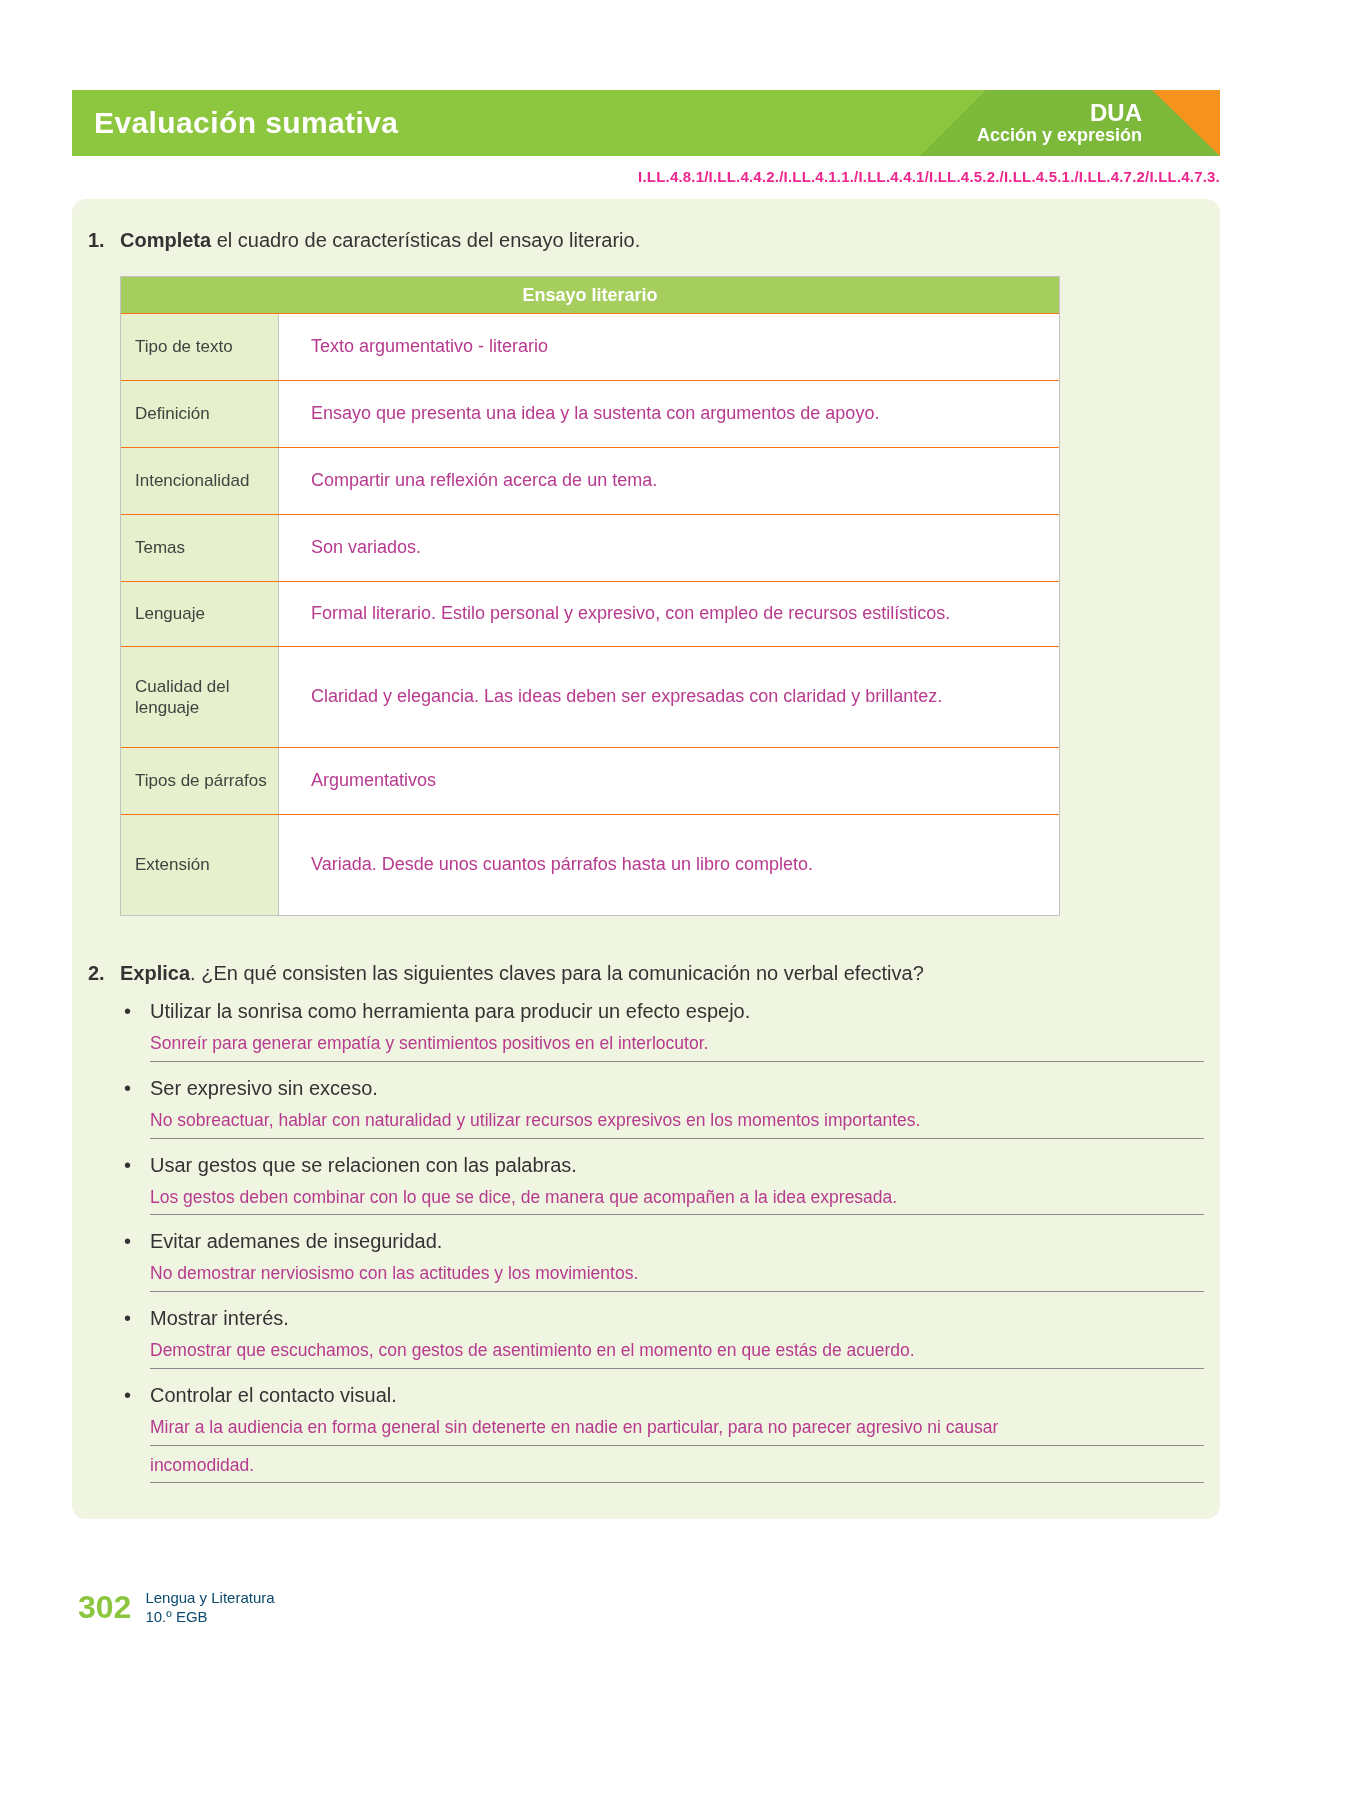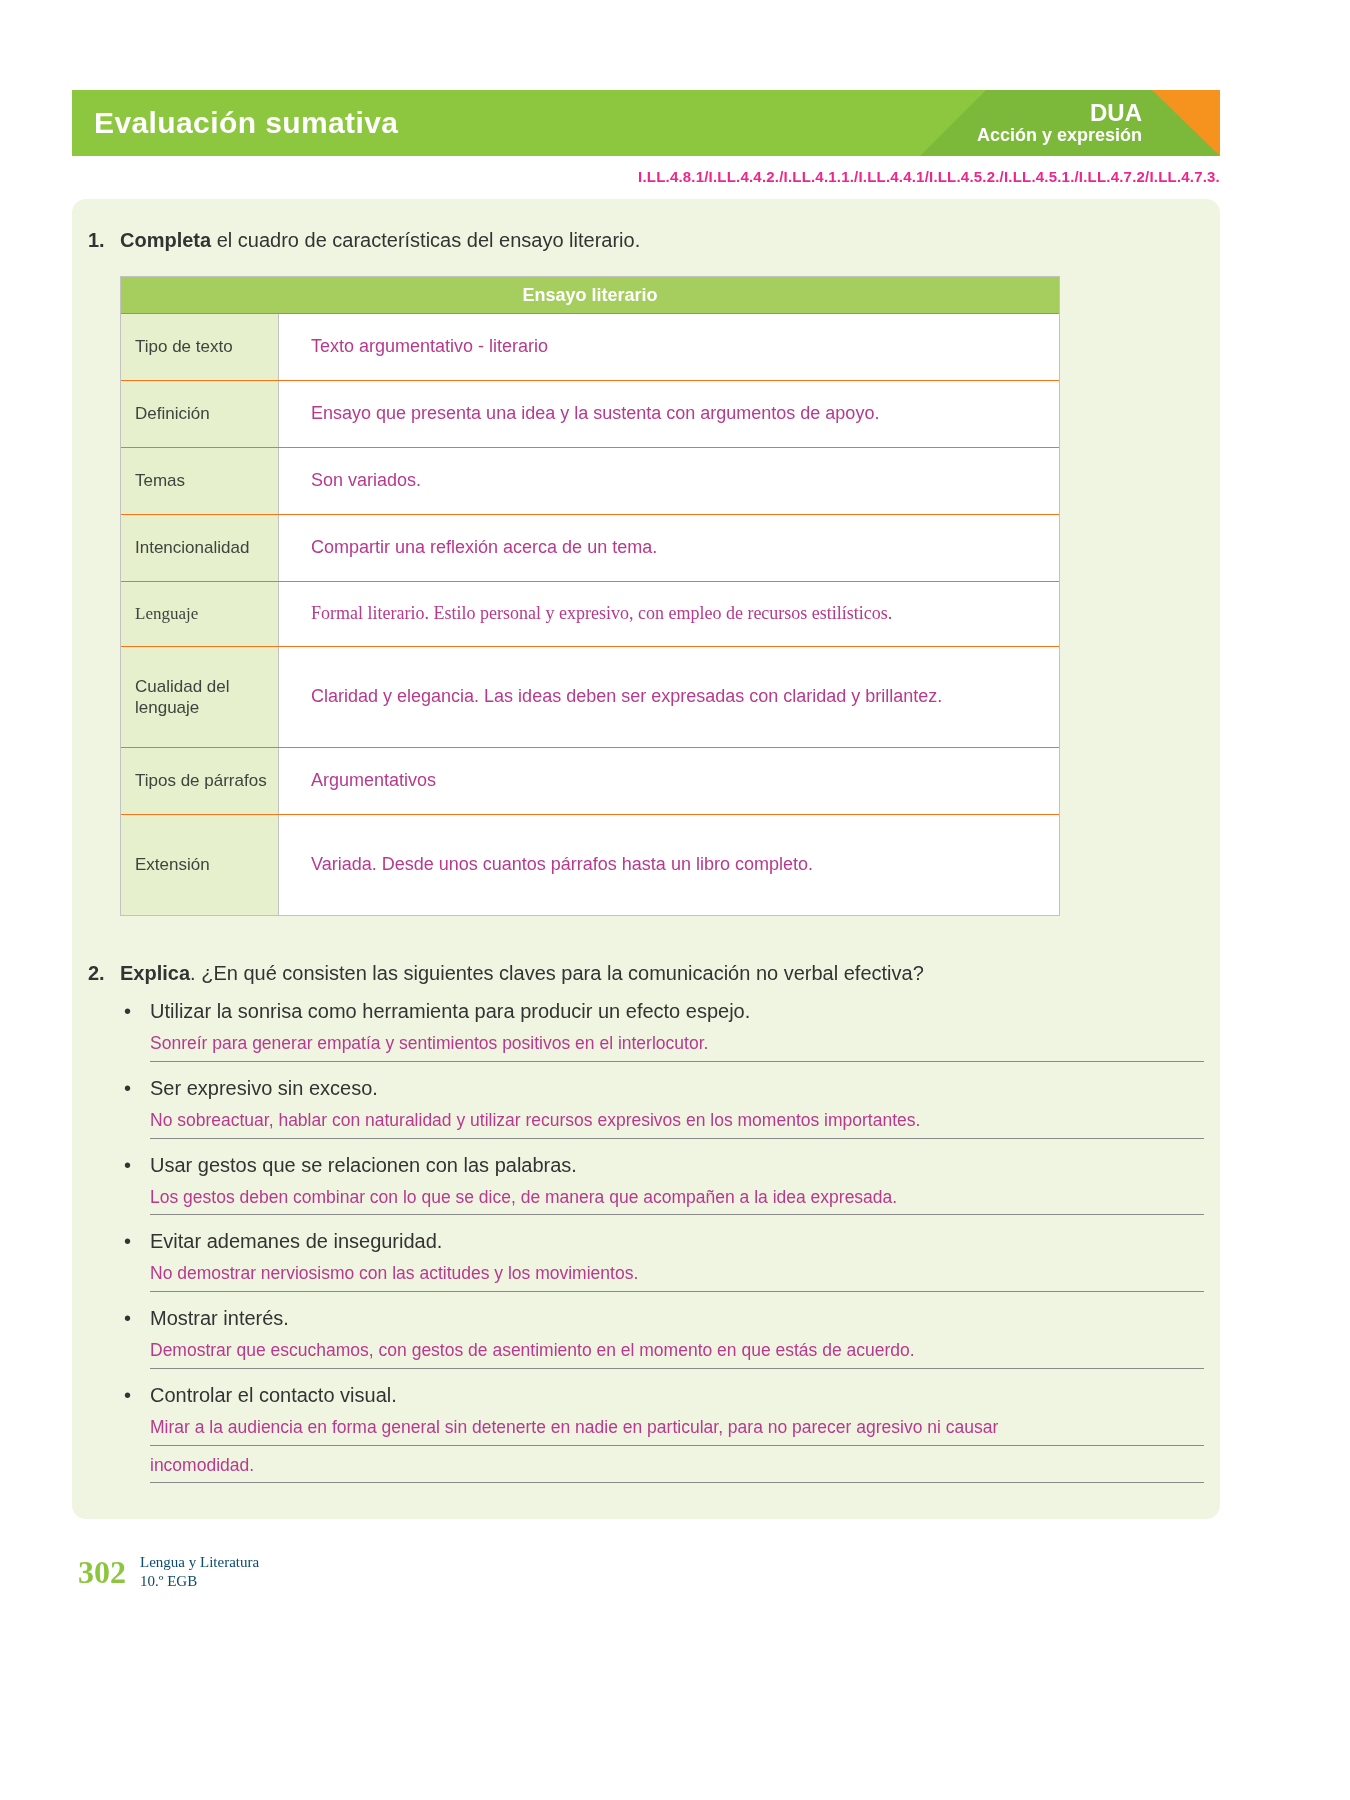--- a/index.html
+++ b/index.html
@@ -47,35 +47,35 @@
   .t-row { display:flex; border-top:1px solid #f97316; }
   .t-label {
     width:158px; flex:0 0 158px; background:#e7f0cc; border-right:1px solid #c2c2c2;
     display:flex; align-items:center; padding:10px 8px 10px 14px; box-sizing:border-box;
     color:#3f4440; font-size:17px; line-height:1.25;
   }
   .t-value {
     flex:1; display:flex; align-items:center; padding:10px 24px 10px 32px; box-sizing:border-box;
     color:#b73a8e; font-size:18px; line-height:1.3;
   }
-  .h66 { min-height:66px; } .h64 { min-height:64px;font-family:Liberation Serif, serif; } .h100 { min-height:100px; }
+  .h66 { min-height:66px; } .h64 { min-height:64px; } .h100 { min-height:100px; }
 
   
   .q2-head { margin-top:46px; }
   .items { margin:14px 0 0 32px; }
   .item { margin-top:14px; }
   .prompt { display:flex; font-size:20px; color:#333333; line-height:1.25; }
   .bullet { width:30px; flex:0 0 30px; padding-left:4px; box-sizing:border-box; color:#333333; }
   .answer {
     margin-left:30px; margin-top:6px; padding:2px 0 6px;
     border-bottom:1.5px solid #8a8a8a; color:#b73a8e; font-size:17.5px; line-height:1.3;
   }
 
   
-  .footer { display:flex; align-items:flex-end; margin:34px 0 0 6px;font-family:Liberation Serif, serif; }
+  .footer { display:flex; align-items:flex-start; margin:70px 0 0 6px; }
   .footer-num { font-size:32px; font-weight:bold; color:#8cc63f; }
   .footer-meta { margin-left:14px; font-size:15px; color:#0c4a6e; line-height:1.25; }
 </style>
 </head>
 <body>
 
 <div class="page">
   <div class="content">
 
     <div class="header-bar">
@@ -103,26 +103,26 @@
         <div class="t-head">Ensayo literario</div>
         <div class="t-row h66">
           <div class="t-label">Tipo de texto</div>
           <div class="t-value">Texto argumentativo - literario</div>
         </div>
         <div class="t-row h66">
           <div class="t-label">Definición</div>
           <div class="t-value">Ensayo que presenta una idea y la sustenta con argumentos de apoyo.</div>
         </div>
         <div class="t-row h66">
+          <div class="t-label">Intencionalidad</div>
+          <div class="t-value">Compartir una reflexión acerca de un tema.</div>
+        </div>
+        <div class="t-row h66">
           <div class="t-label">Temas</div>
           <div class="t-value">Son variados.</div>
-        </div>
-        <div class="t-row h66">
-          <div class="t-label">Intencionalidad</div>
-          <div class="t-value">Compartir una reflexión acerca de un tema.</div>
         </div>
         <div class="t-row h64">
           <div class="t-label">Lenguaje</div>
           <div class="t-value">Formal literario. Estilo personal y expresivo, con empleo de recursos estilísticos.</div>
         </div>
         <div class="t-row h100">
           <div class="t-label">Cualidad del lenguaje</div>
           <div class="t-value">Claridad y elegancia. Las ideas deben ser expresadas con claridad y brillantez.</div>
         </div>
         <div class="t-row h66">

